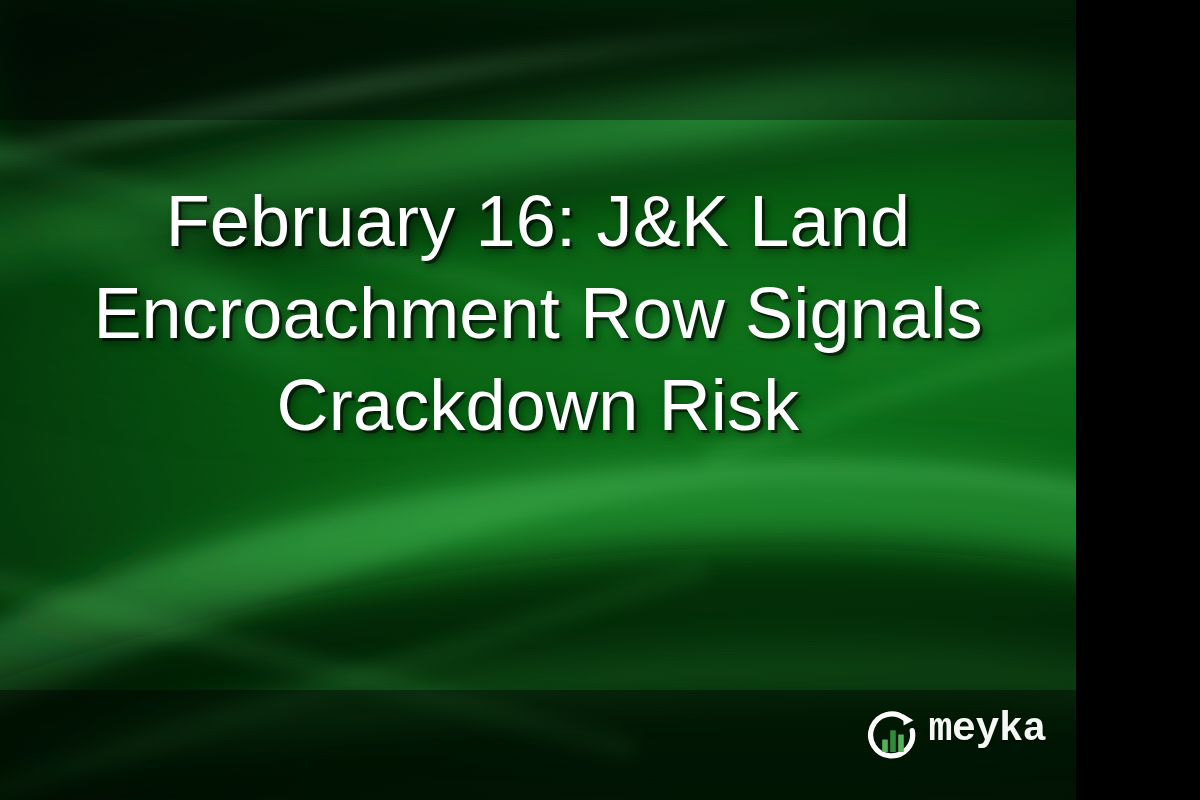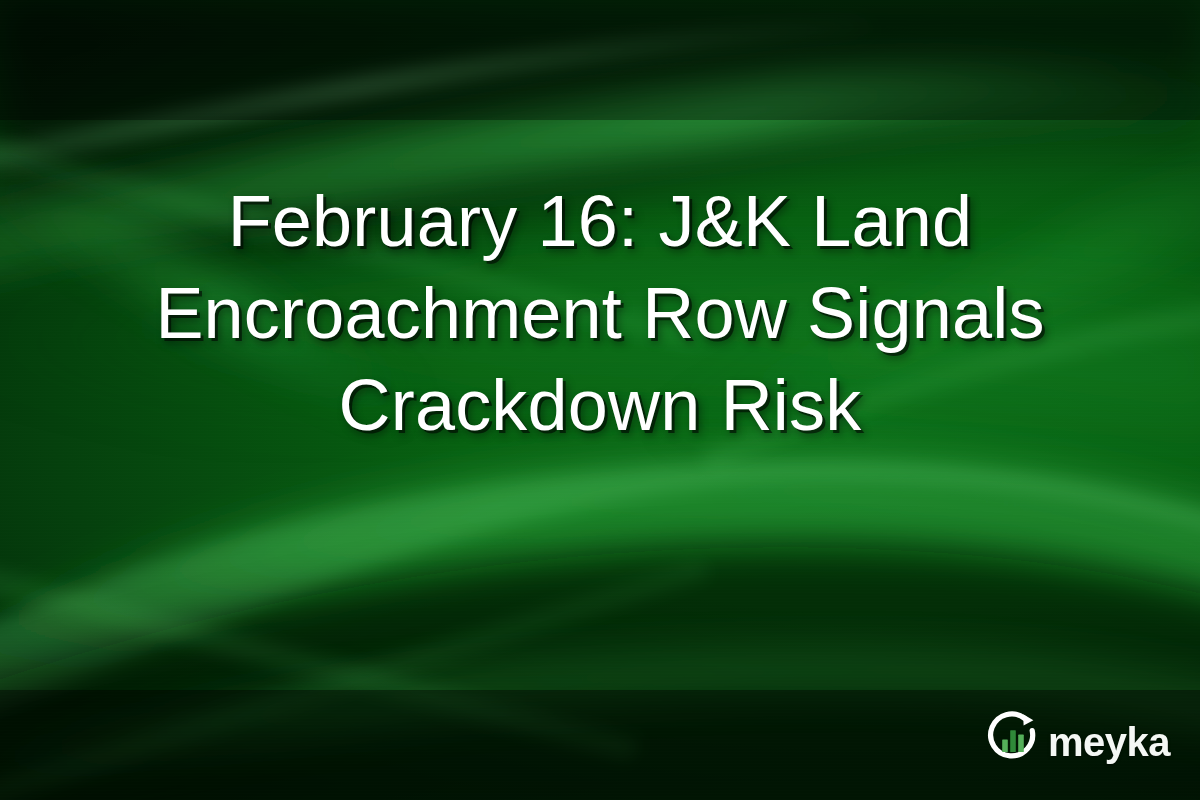--- a/index.html
+++ b/index.html
@@ -7,21 +7,21 @@
 
   html, body {
     width:1200px; height:800px;
     background:#000;
     overflow:hidden;
     font-family:"Liberation Sans", sans-serif;
   }
 
   .card {
     position:relative;
-    width:1200px; height:800px;
+    width:1076px; height:800px;
     overflow:hidden;
     background:#031a07;
   }
 
   
   .bg-base {
     position:absolute; inset:0;
     background:
       radial-gradient(130% 95% at 72% 52%,  #0b6b17 0%, #086012 26%, #05400d 52%, #022507 74%, #010f03 100%),
       linear-gradient(175deg, #021505 0%, #05380c 40%, #076314 68%, #021606 100%);
@@ -54,22 +54,23 @@
        4px 5px 9px rgba(0,0,0,.45);
     white-space:pre-line;
   }
 
   
   .logo {
     position:absolute;
     right:30px;
     bottom:38px;
     display:flex;
-    align-items:flex-end;
+    align-items:flex-start;
     gap:9px;
+    font-family:Liberation Mono, monospace;
   }
   .logo-mark { width:52px; height:52px; display:block; flex:0 0 auto; }
   .logo-word {
     color:#f4f7f4;
     font-size:40px;
     font-weight:700;
     letter-spacing:-.5px;
     line-height:1;
     text-shadow:0 1px 3px rgba(0,0,0,.5);
   }

